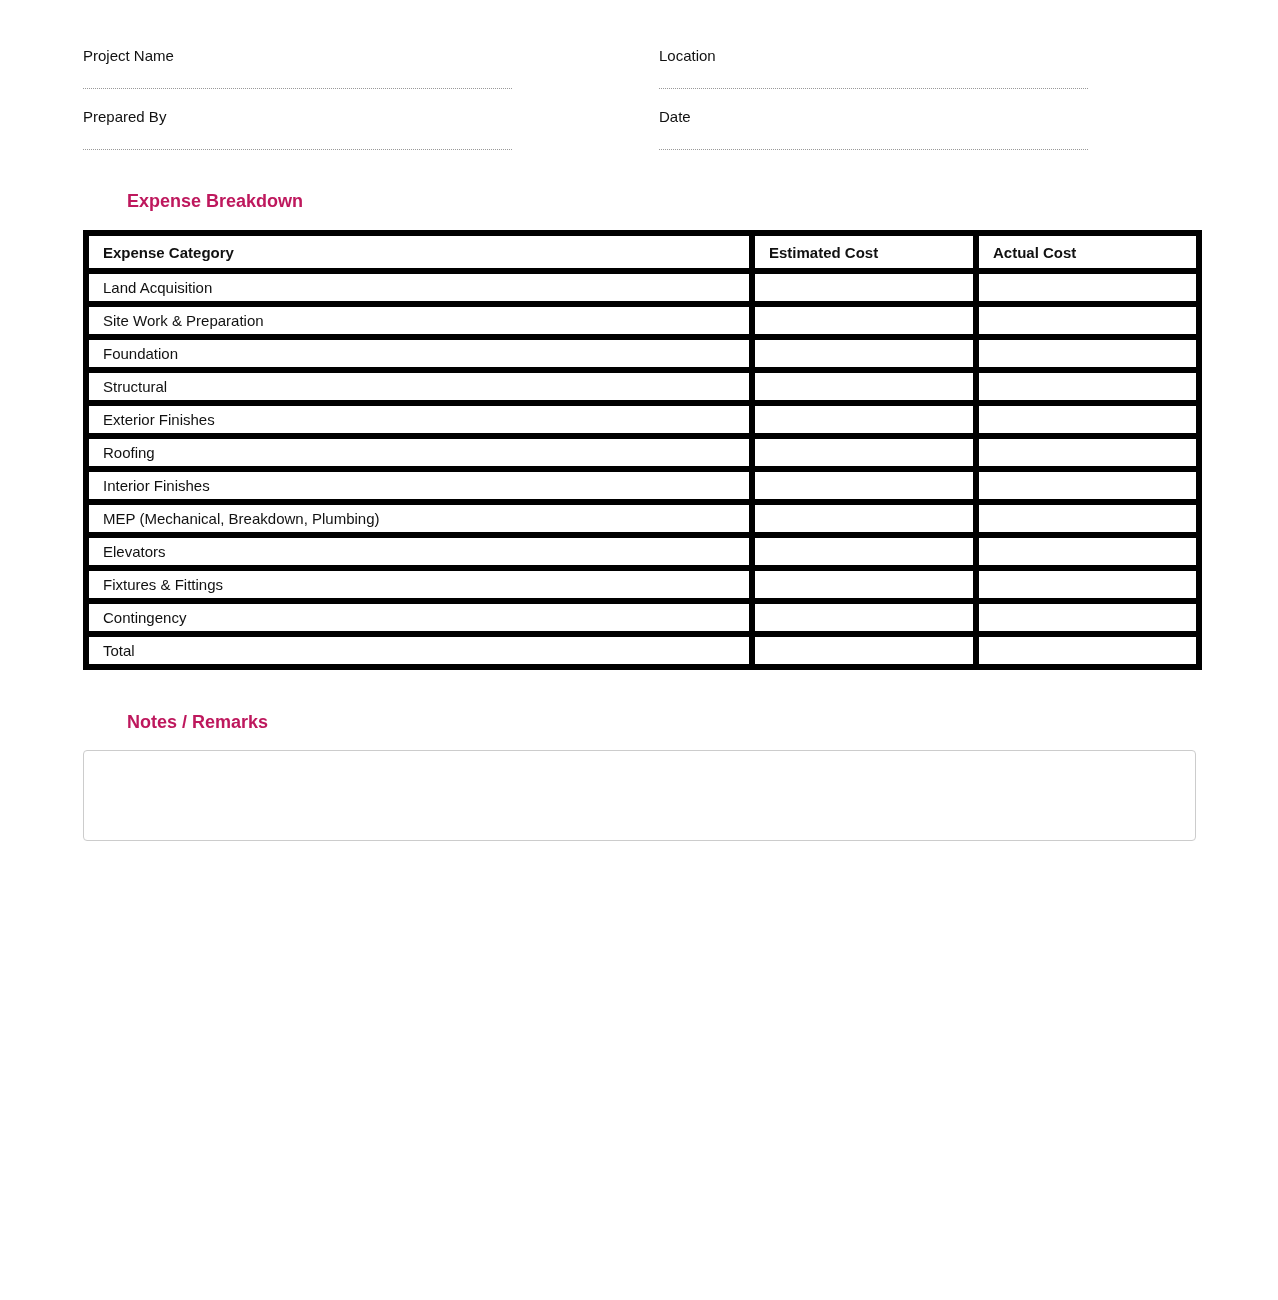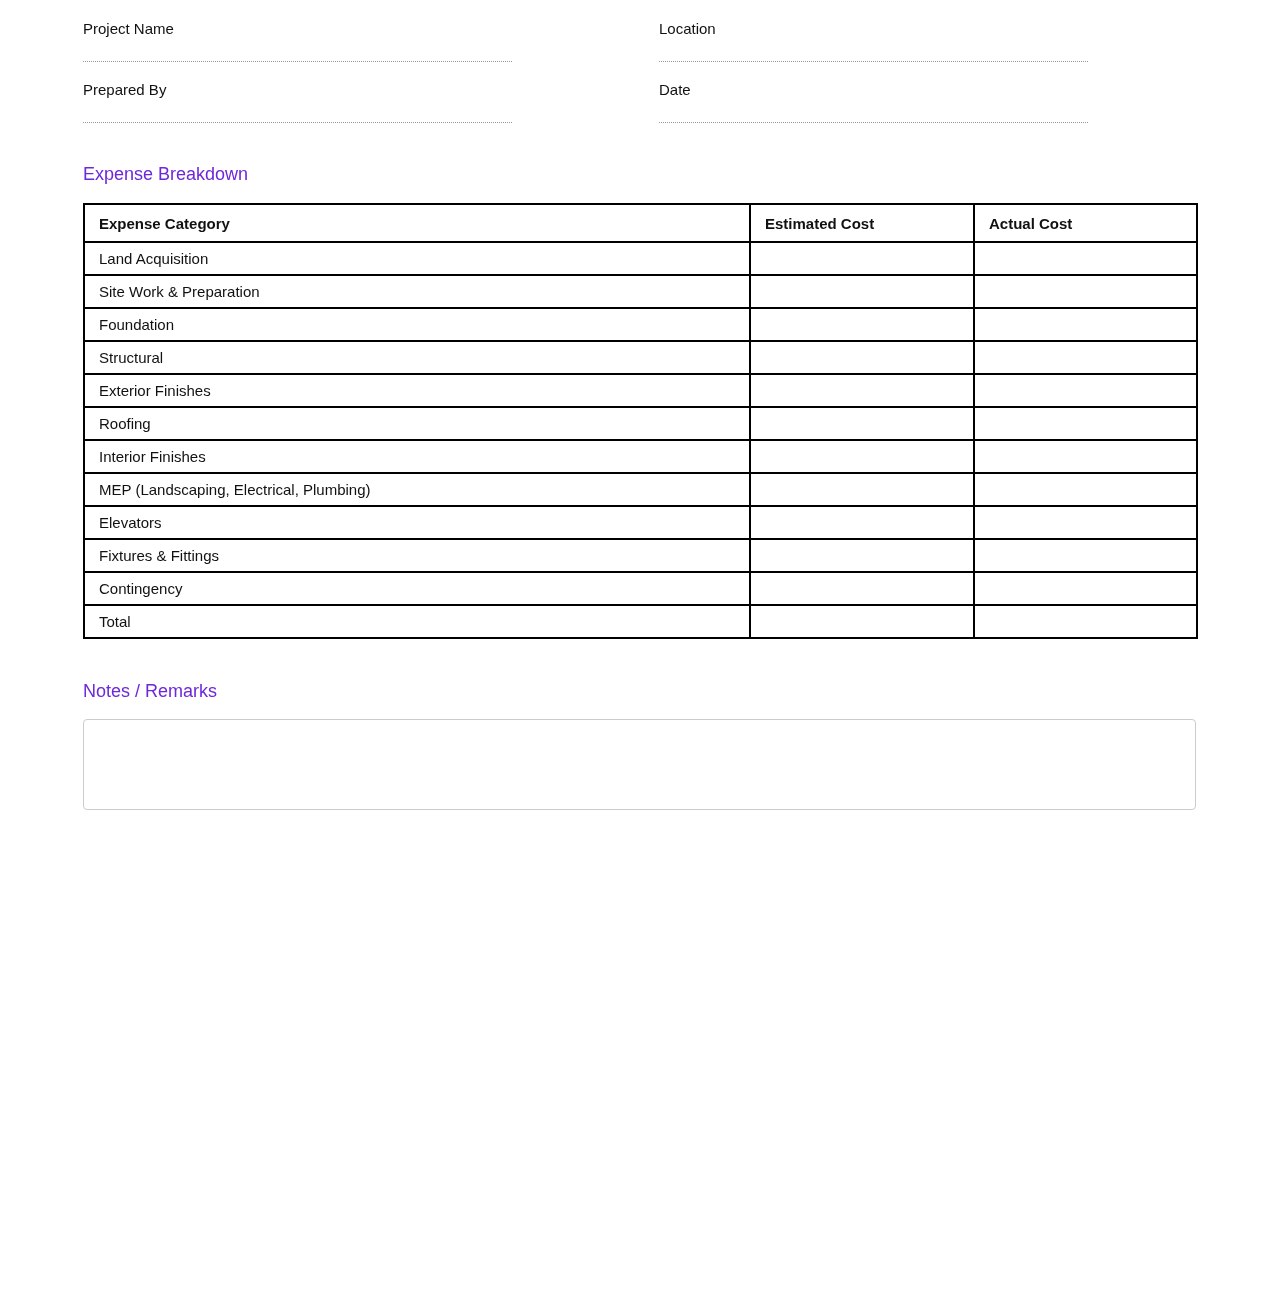--- a/index.html
+++ b/index.html
@@ -15,52 +15,53 @@
     padding: 0 82px 0 83px;
   }
   .page-title {
     margin-top: 63px;
     font-size: 30px;
     line-height: 31px;
     font-weight: 700;
     color: #000000;
   }
   .fields {
-    margin-top: 20px;
+    margin-top: 47px;
     display: grid;
     grid-template-columns: 429px 429px;
     column-gap: 147px;
     row-gap: 19px;
   }
   .field-label {
     font-size: 15px;
     line-height: 17px;
     color: #111111;
   }
   .field-line {
     height: 25px;
     border-bottom: 1px dotted #999999;
   }
   .section-heading {
     font-size: 18px;
-    font-weight: 400;
+    font-weight: 700;
     line-height: 21px;
-    color: #6d28d9;
+    color: #be185d;
+    margin-left: 44px;
   }
   .heading-expense { margin-top: 41px; }
   .heading-notes { margin-top: 42px; }
   table.expense-table {
     border-collapse: collapse;
     table-layout: fixed;
     width: 1113px;
     margin-top: 18px;
   }
   .expense-table th,
   .expense-table td {
-    border: 2px solid #000000;
+    border: 6px solid #000000;
     font-size: 15px;
     text-align: left;
     padding: 0 14px;
     vertical-align: middle;
     color: #111111;
   }
   .expense-table th {
     height: 38px;
     font-weight: 700;
   }
@@ -143,21 +144,21 @@
         <td>Roofing</td>
         <td></td>
         <td></td>
       </tr>
       <tr>
         <td>Interior Finishes</td>
         <td></td>
         <td></td>
       </tr>
       <tr>
-        <td>MEP (Landscaping, Electrical, Plumbing)</td>
+        <td>MEP (Mechanical, Breakdown, Plumbing)</td>
         <td></td>
         <td></td>
       </tr>
       <tr>
         <td>Elevators</td>
         <td></td>
         <td></td>
       </tr>
       <tr>
         <td>Fixtures &amp; Fittings</td>

